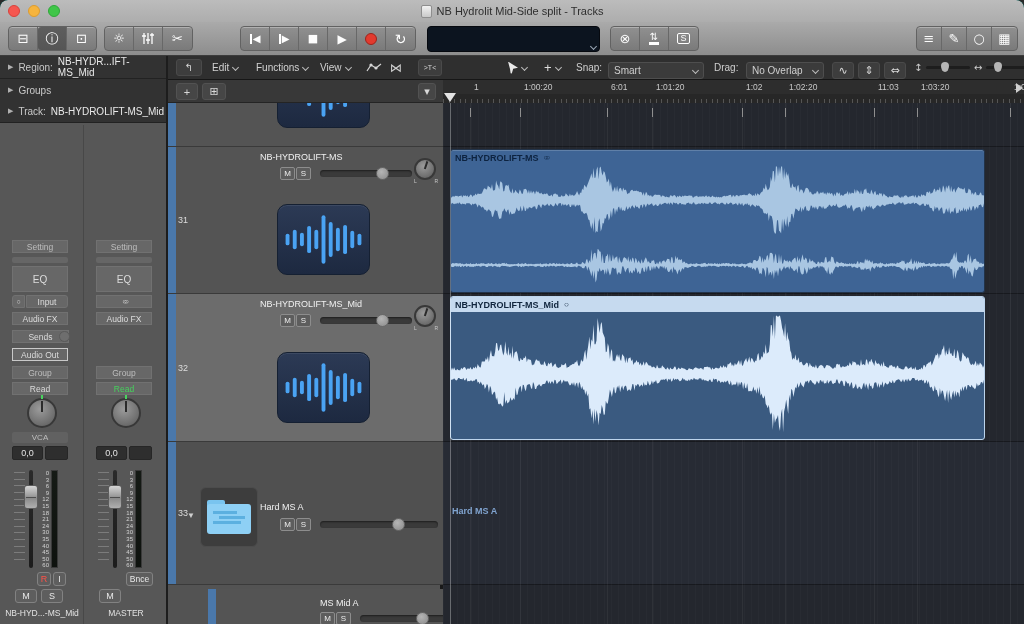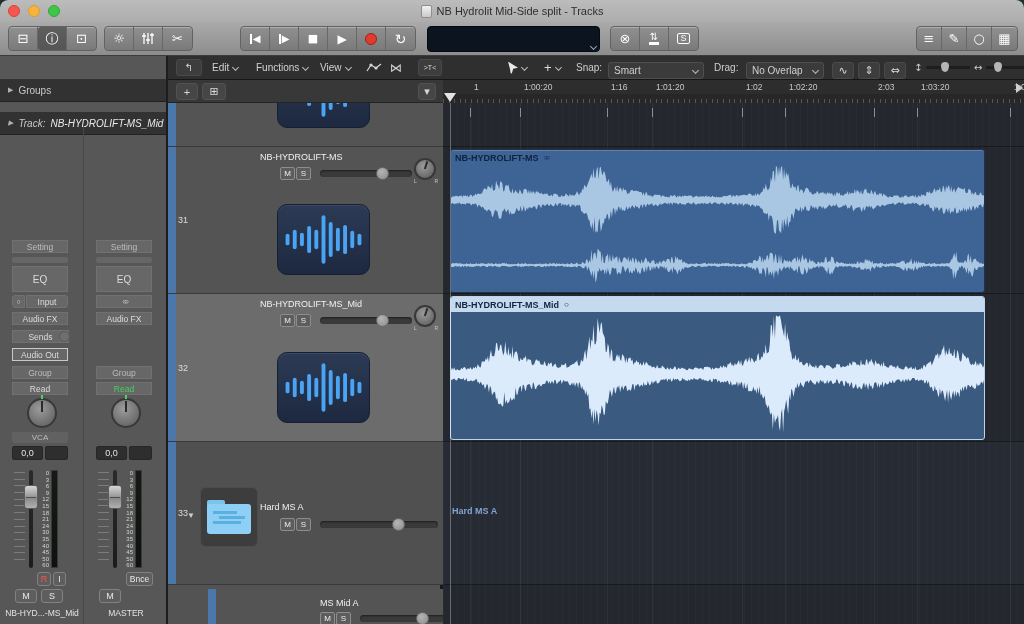--- a/index.html
+++ b/index.html
@@ -325,25 +325,30 @@
     </div>
     <div class="tb-item" style="left:806px;">
       <span style="font-size:10px;color:#ccc;" class="glyph">↔</span>
       <span class="pin-slider">
           <span class="pin" style="left:8px;"></span>
         </span>
     </div>
   </div>
 
   <div class="inspector">
+    <div class="isec" style="top:0;">
+      <span class="disc">▶</span>
+      <span>Region:</span>
+      <span class="val">NB-HYDR...IFT-MS_Mid</span>
+    </div>
     <div class="isec" style="top:23px;">
       <span class="disc">▶</span>
       <span>Groups</span>
     </div>
-    <div class="isec" style="top:56px;font-style:italic;">
+    <div class="isec" style="top:44px;">
       <span class="disc">▶</span>
       <span>Track:</span>
       <span class="val">NB-HYDROLIFT-MS_Mid</span>
     </div>
 
     <div class="strip" style="left:0;">
       <div class="cbtn dim" style="top:115px;">Setting</div>
       <div class="presetbar" style="top:132px;"></div>
       <div class="cbtn eq" style="top:141px;">EQ</div>
       <div class="iobox" style="top:170px;">
@@ -628,25 +633,25 @@
           <div class="rtick" style="left: 209px;"></div>
           <div class="rtick" style="left: 299px;"></div>
           <div class="rtick" style="left: 342px;"></div>
           <div class="rtick" style="left: 431px;"></div>
           <div class="rtick" style="left: 474px;"></div>
           <div class="rtick" style="left: 567px;"></div>
         </div>
       <div id="ruler-labels">
           <span class="rlabel" style="left: 31px;">1</span>
           <span class="rlabel" style="left: 81px;">1:00:20</span>
-          <span class="rlabel" style="left: 168px;">1:16</span>
+          <span class="rlabel" style="left: 168px;">6:01</span>
           <span class="rlabel" style="left: 213px;">1:01:20</span>
           <span class="rlabel" style="left: 303px;">1:02</span>
           <span class="rlabel" style="left: 346px; text-align: right;">1:02:20</span>
-          <span class="rlabel" style="left: 435px;">2:03</span>
+          <span class="rlabel" style="left: 435px;">11:03</span>
           <span class="rlabel" style="left: 478px;">1:03:20</span>
           <span class="rlabel" style="left: 571px;">1:04</span>
         </div>
       <div class="playhead-tri"></div>
       <div class="scroll-arrow"></div>
     </div>
   </div>
 
 </div>
 

